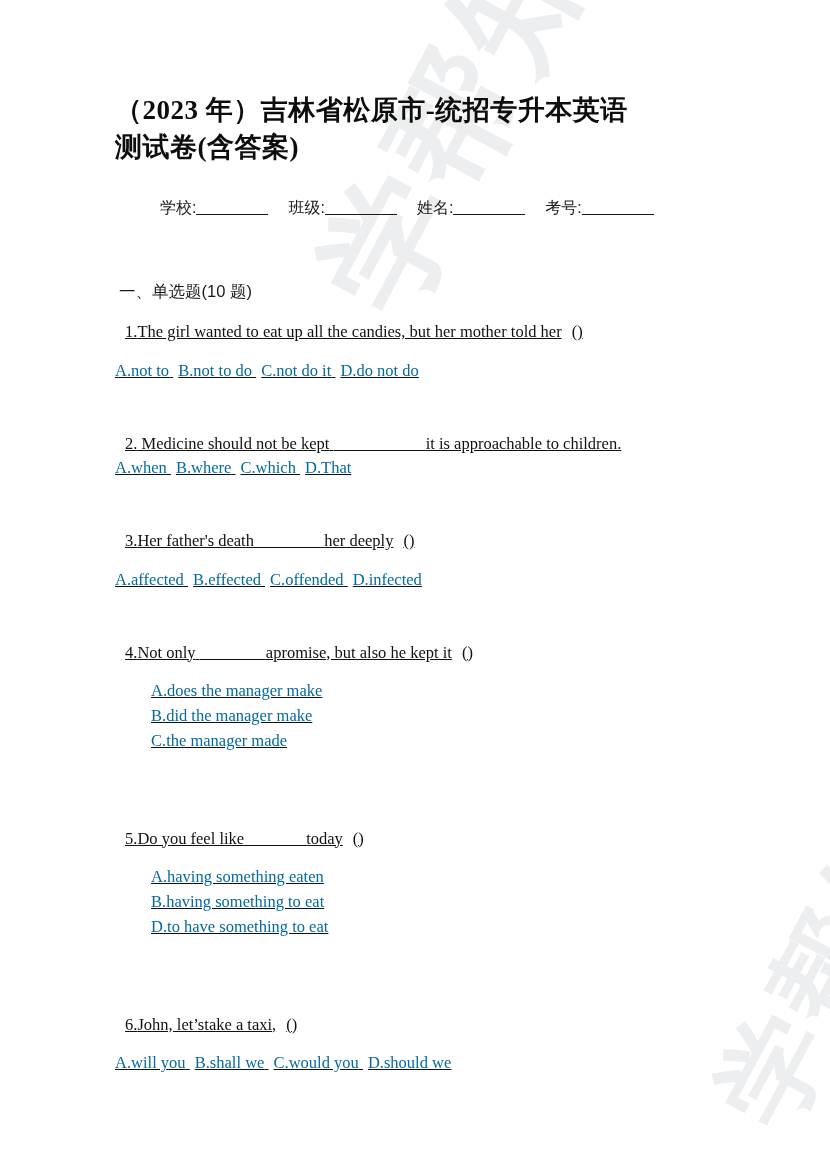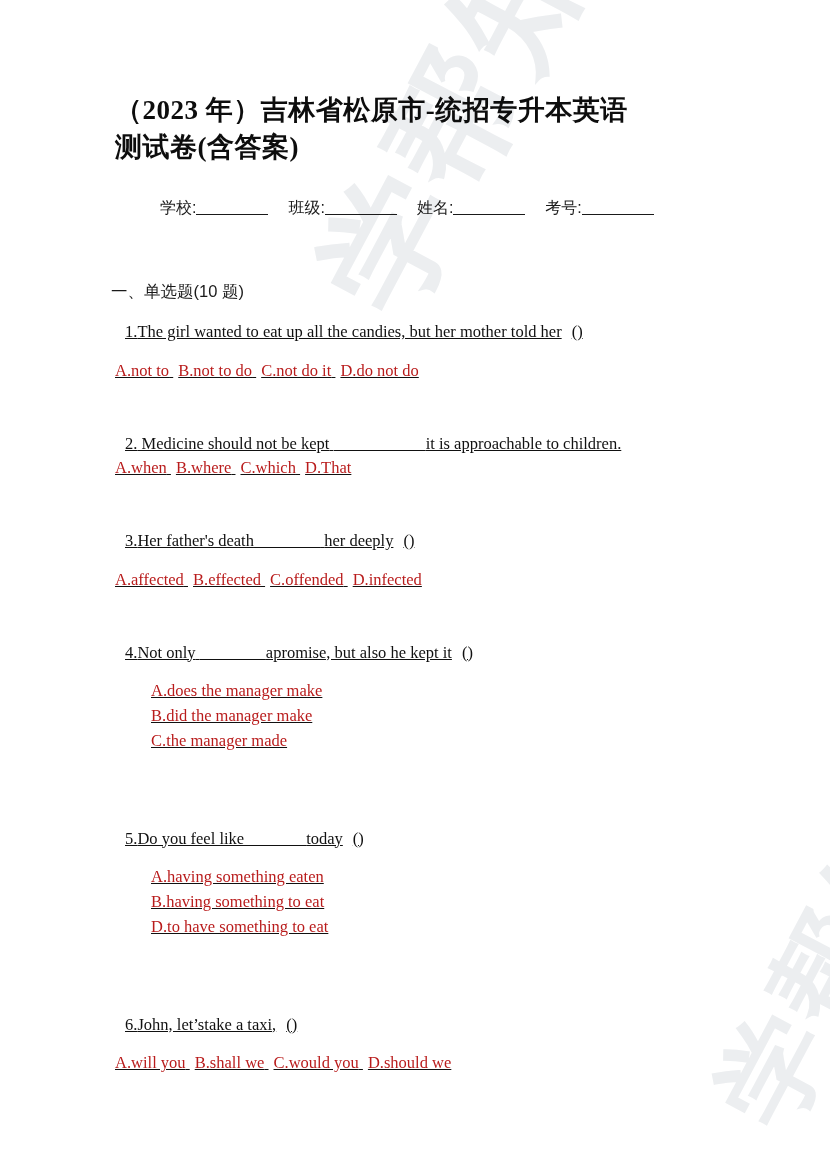--- a/index.html
+++ b/index.html
@@ -91,21 +91,21 @@
   .info-field + .info-field { margin-left: 20px; }
   .info-field .blank {
     display: inline-block;
     width: 72px;
     border-bottom: 1.4px solid #1a1a1a;
     vertical-align: -2px;
   }
 
   .section-heading {
     position: absolute;
-    left: 111px;
+    left: 119px;
     top: 281px;
     font-size: 16.5px;
     font-family: "Liberation Sans", "DejaVu Sans", sans-serif;
     color: #1a1a1a;
     white-space: nowrap;
   }
 
   .questions {
     position: absolute;
     left: 115px;
@@ -120,21 +120,21 @@
     line-height: 1.5;
     padding-left: 10px;
     margin-bottom: 14px;
     color: #111111;
   }
   .q-stem.tight { margin-bottom: 0; }
 
   .q-options {
     font-size: 16.5px;
     line-height: 1.5;
-    color: #b91c1c;
+    color: #0369a1;
   }
   .q-options.stacked .opt { display: block; margin-left: 36px; }
   .q-options.inline .opt { display: inline; }
   .q-options.inline .opt + .opt { margin-left: 5px; }
   .blank-m {
     display: inline-block;
     width: 62px;
     border-bottom: 1.2px solid #111111;
     vertical-align: -2px;
   }

